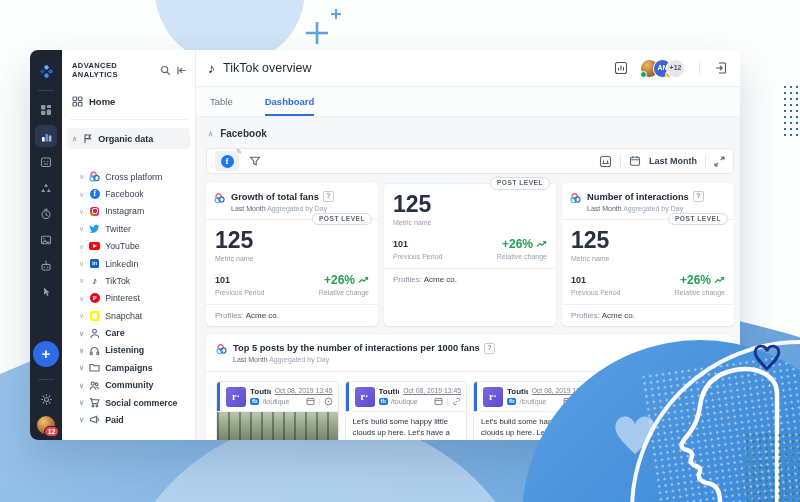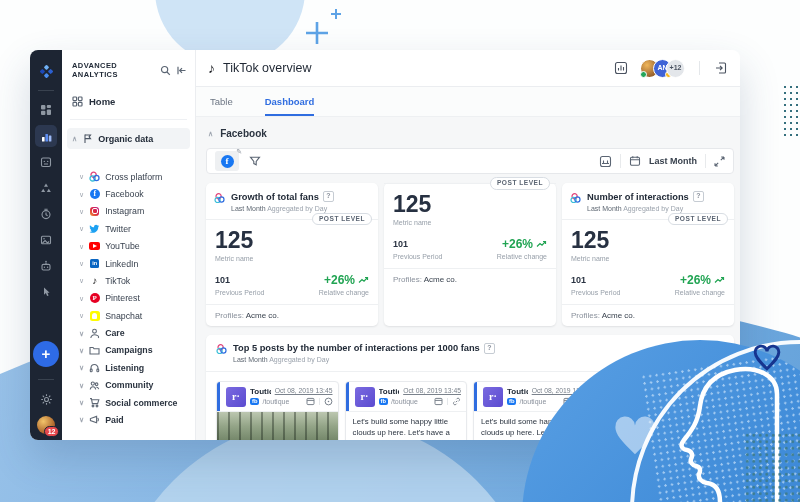--- a/index.html
+++ b/index.html
@@ -358,35 +358,35 @@
               <circle cx="5.5" cy="3.2" r="1.9"></circle>
               <path d="M1.8 10c.4-2 1.9-3.2 3.7-3.2S10.8 8 9.2 10"></path>
             </svg>
         </span>
         <span>Care</span>
       </div>
       <div class="sb-item top">
         <span class="chev">∨</span>
         <span class="nico">
           <svg width="11" height="11" viewBox="0 0 11 11" fill="none" stroke="#5f6875" stroke-width="1.1">
-              <path d="M1 2.5h3l1 1.2h5V9H1z"></path>
-            </svg>
-        </span>
-        <span>Campaigns</span>
-      </div>
-      <div class="sb-item top">
-        <span class="chev">∨</span>
-        <span class="nico">
-          <svg width="11" height="11" viewBox="0 0 11 11" fill="none" stroke="#5f6875" stroke-width="1.1">
               <path d="M2 8V6a3.5 3.5 0 0 1 7 0v2"></path>
               <rect x="1.3" y="7" width="1.8" height="2.8" rx=".8"></rect>
               <rect x="7.9" y="7" width="1.8" height="2.8" rx=".8"></rect>
             </svg>
         </span>
         <span>Listening</span>
+      </div>
+      <div class="sb-item top">
+        <span class="chev">∨</span>
+        <span class="nico">
+          <svg width="11" height="11" viewBox="0 0 11 11" fill="none" stroke="#5f6875" stroke-width="1.1">
+              <path d="M1 2.5h3l1 1.2h5V9H1z"></path>
+            </svg>
+        </span>
+        <span>Campaigns</span>
       </div>
       <div class="sb-item top">
         <span class="chev">∨</span>
         <span class="nico">
           <svg width="11" height="11" viewBox="0 0 11 11" fill="none" stroke="#5f6875" stroke-width="1.1">
               <circle cx="3.8" cy="3.6" r="1.6"></circle>
               <circle cx="7.6" cy="4.2" r="1.3"></circle>
               <path d="M1.2 9.5c.3-1.7 1.4-2.7 2.8-2.7s2.4 1 2.7 2.7M7.2 7c1.3 0 2.2.8 2.5 2.2"></path>
             </svg>
         </span>

